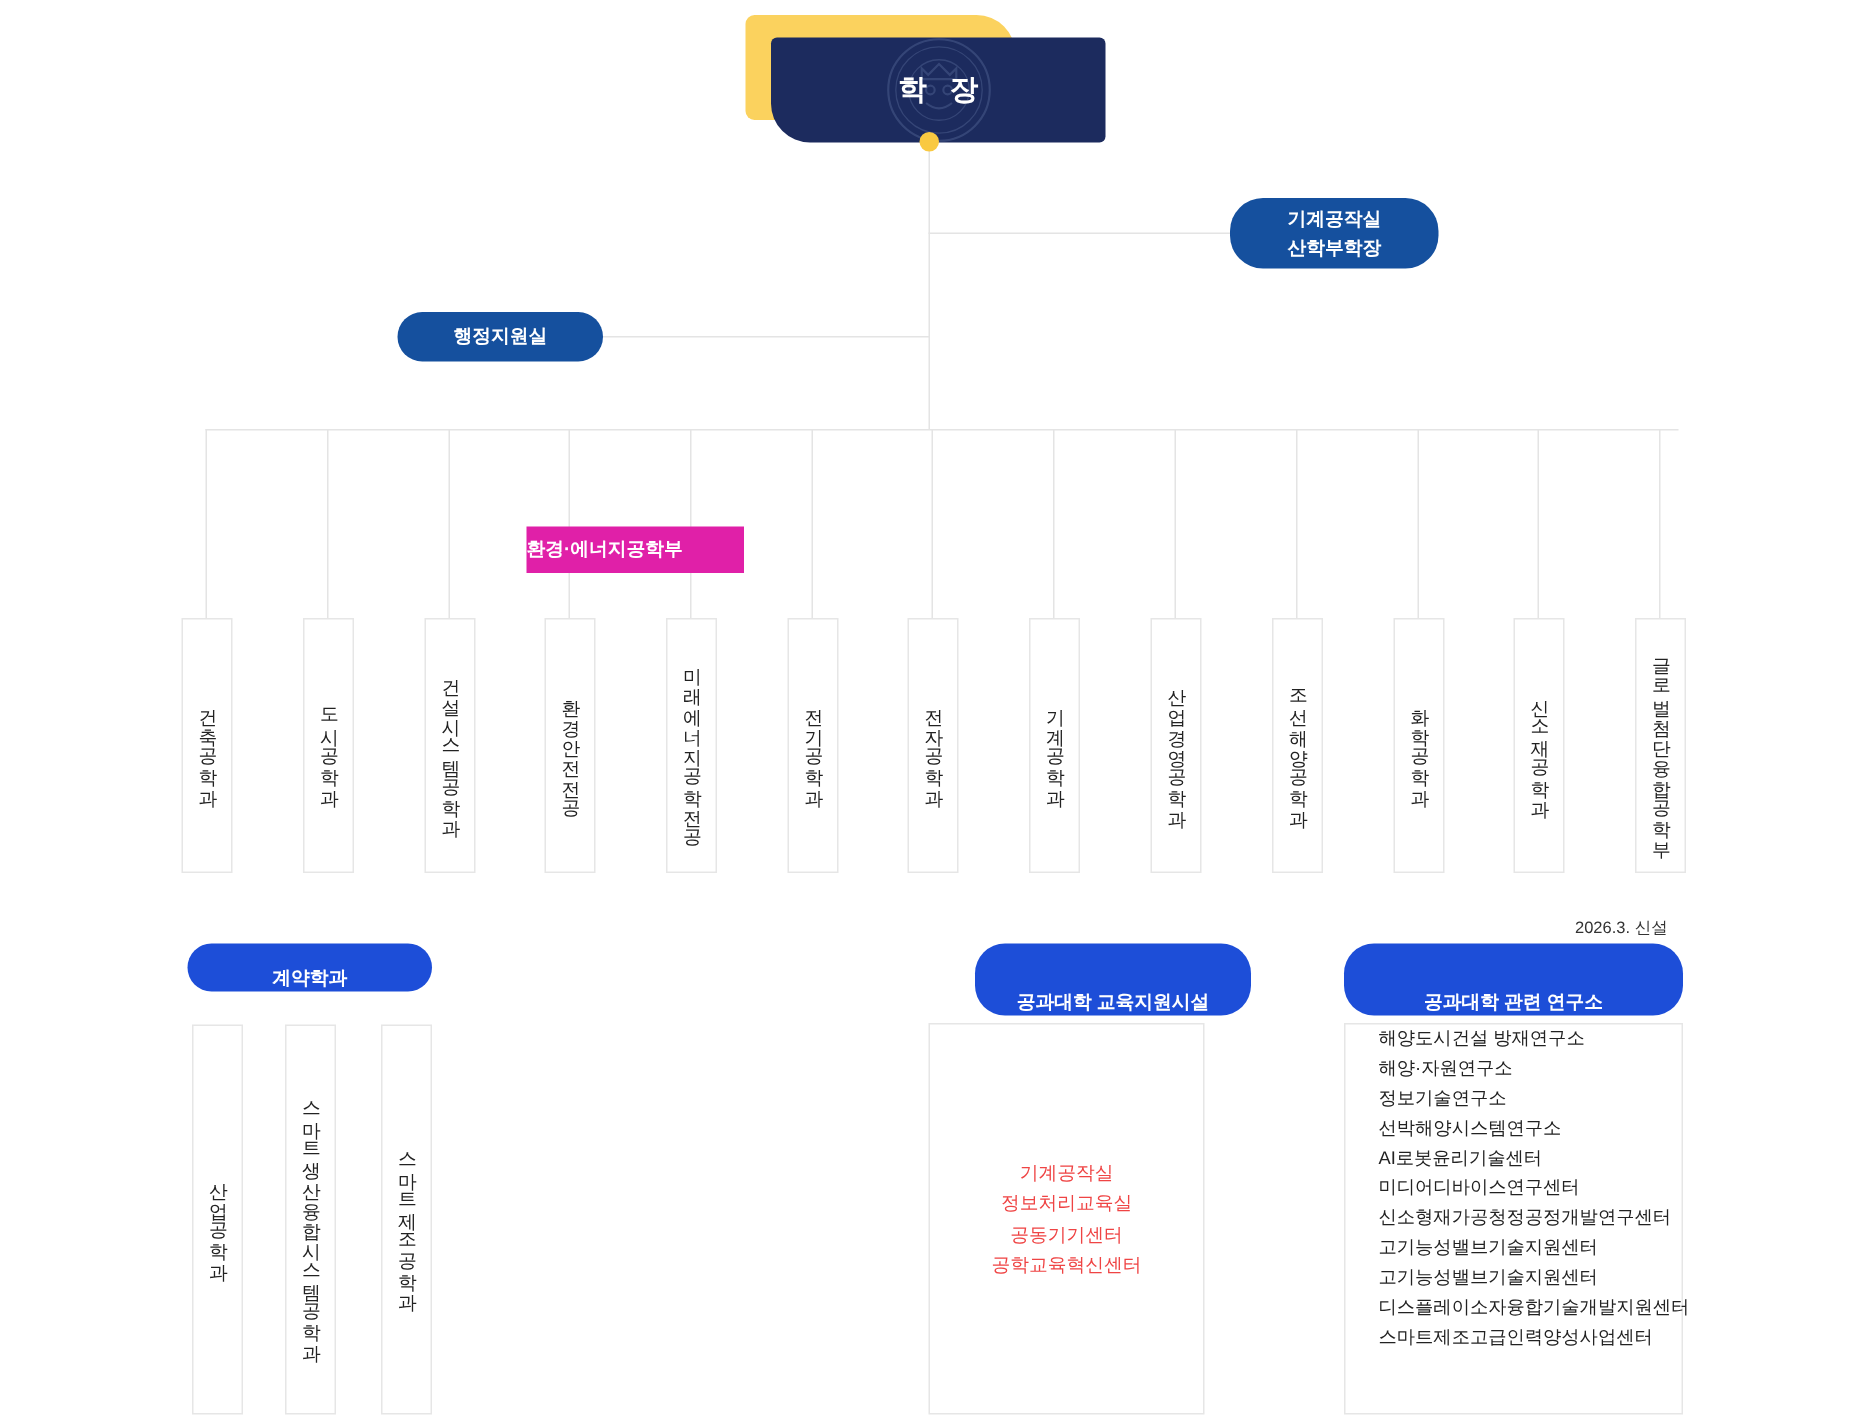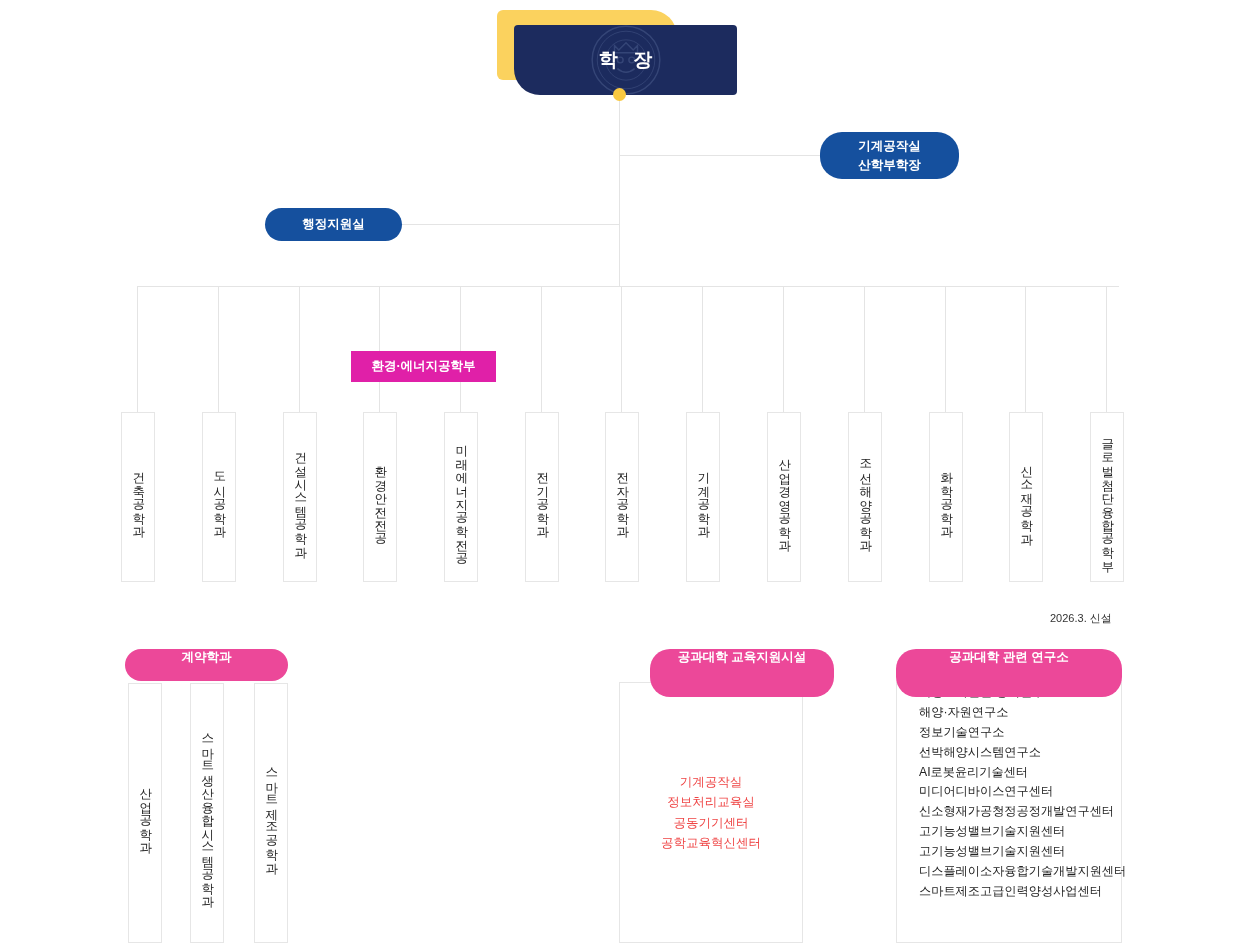--- a/index.html
+++ b/index.html
@@ -116,37 +116,35 @@
 
   
   .magenta-rect {
     position: absolute;
     background: #e020a8;
     color: #ffffff;
     font-size: 12.5px;
     font-weight: bold;
     display: flex;
     align-items: center;
-    justify-content: center;
     z-index: 4;
   }
   #env-energy-box { left: 351px; top: 351px; width: 145px; height: 31px; }
 
   .magenta-pill {
     position: absolute;
-    background: #ec4899;
+    background: #1d4ed8;
     color: #ffffff;
     border-radius: 20px;
     font-size: 12.5px;
     font-weight: bold;
     display: flex;
-    align-items: flex-start;
+    align-items: flex-end;
     justify-content: center;
     z-index: 4;
-    margin-top: 20px;
   }
   #contract-pill { left: 125px; top: 629px; width: 163px; height: 32px; }
   #facility-pill { left: 650px; top: 629px; width: 184px; height: 48px; }
   #institute-pill { left: 896px; top: 629px; width: 226px; height: 48px; }
 
   
   .dept-card {
     position: absolute;
     border: 1px solid #e6e6e6;
     background: #ffffff;

